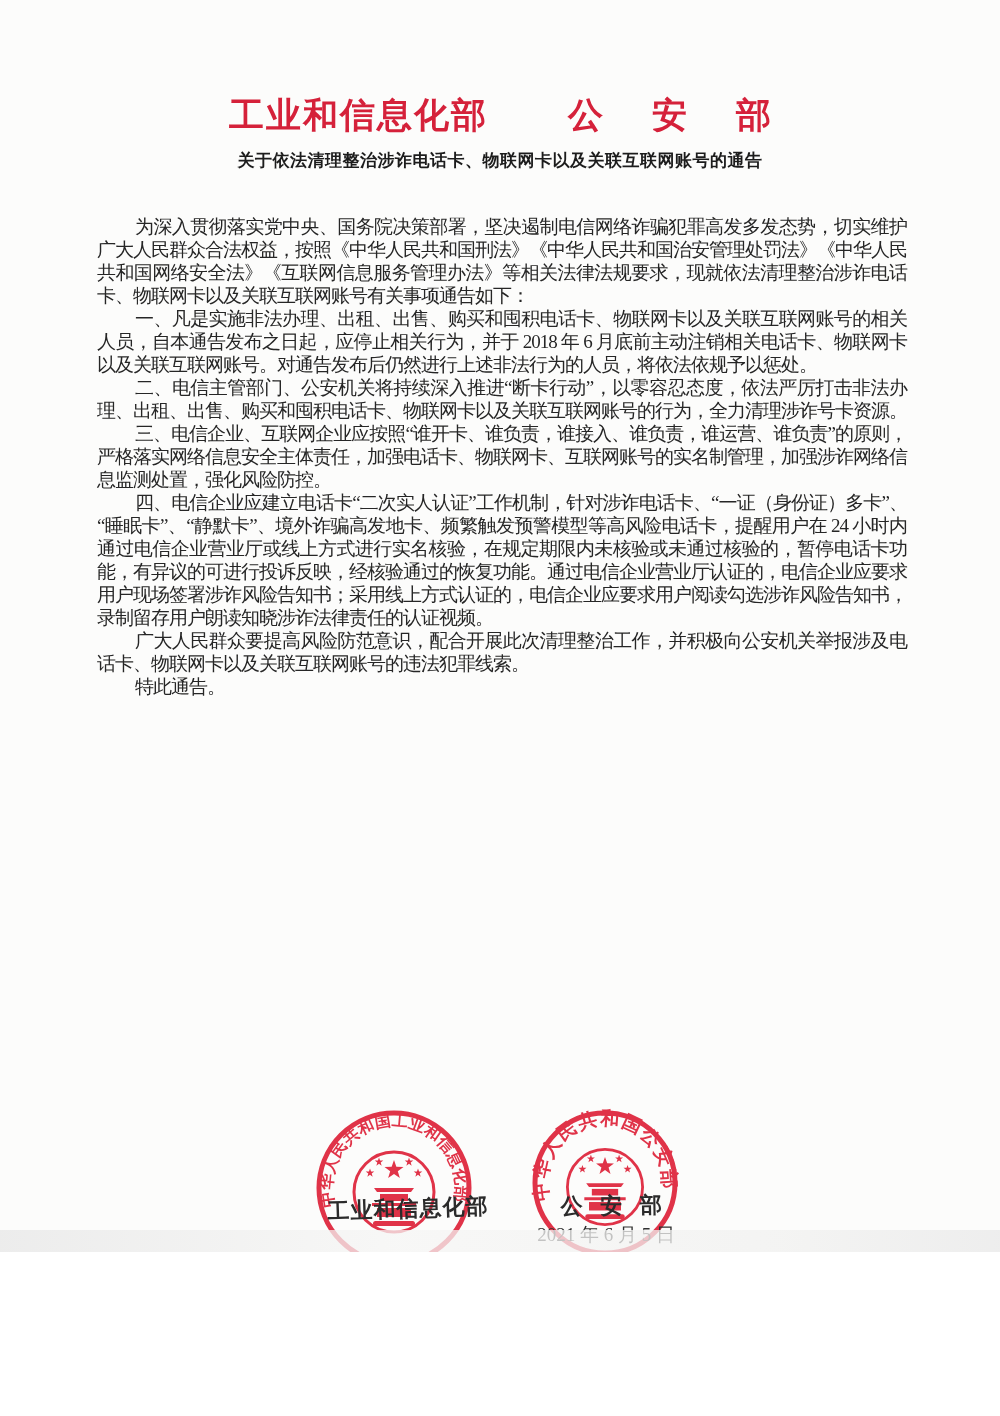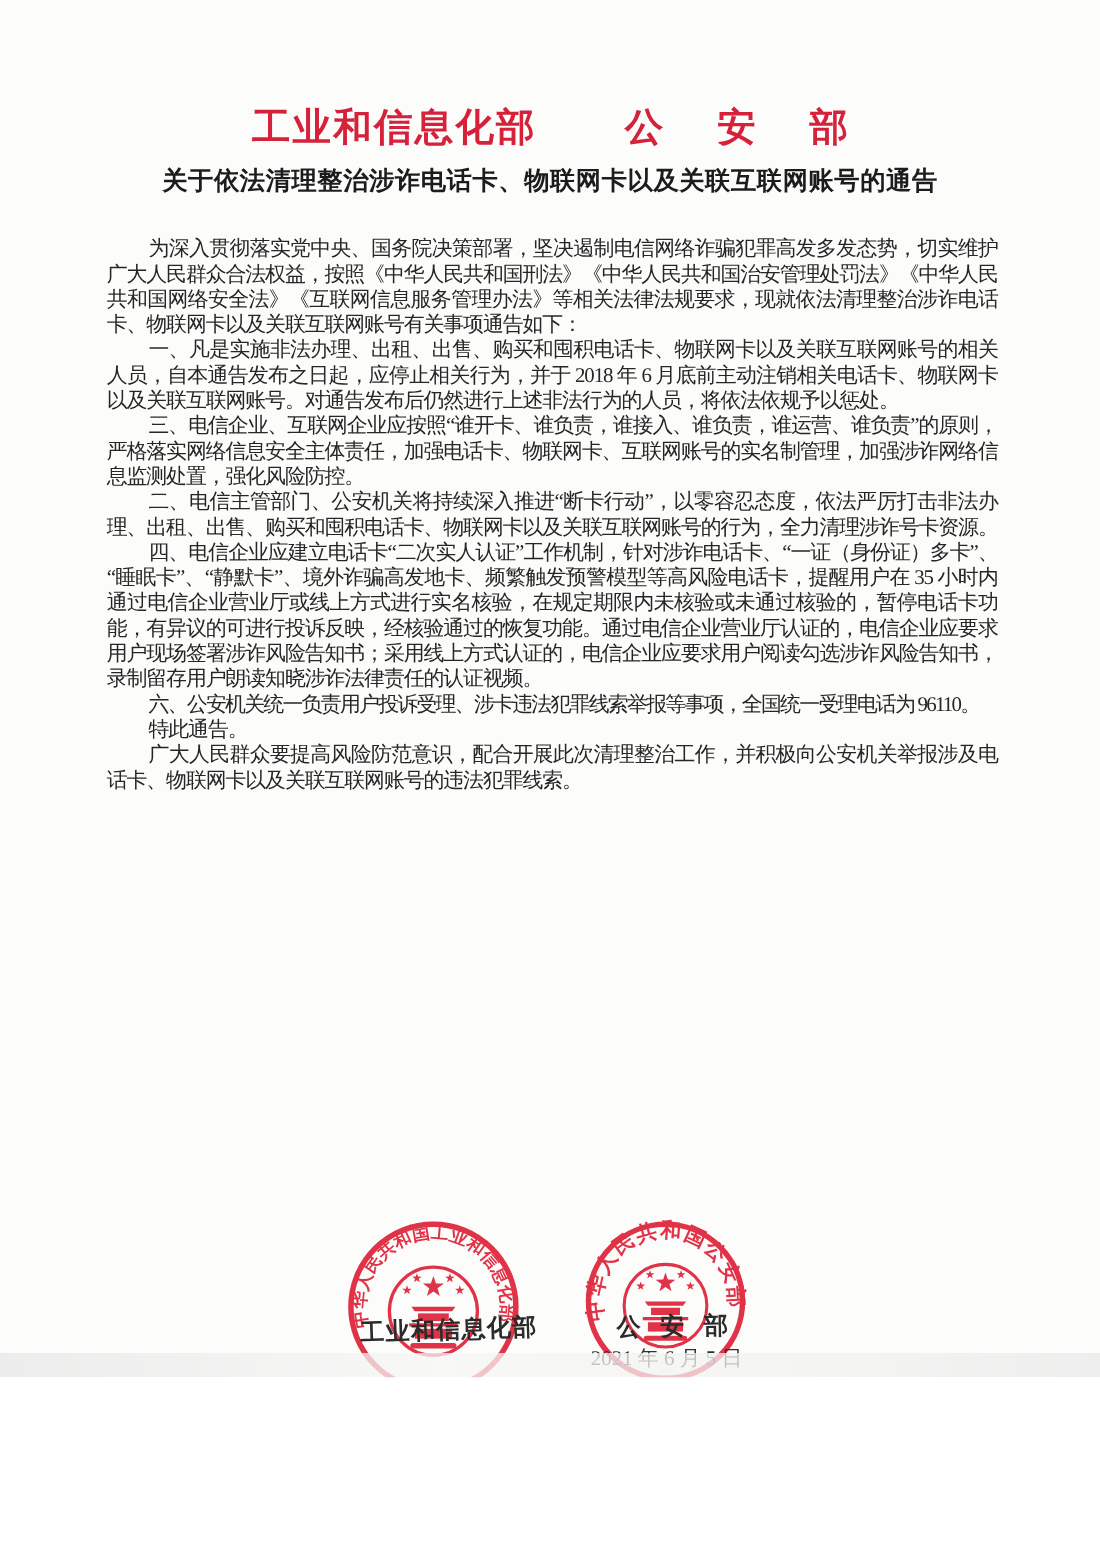--- a/index.html
+++ b/index.html
@@ -26,21 +26,21 @@
   .header-line{
     position:absolute;top:92px;left:0;width:100%;
     display:flex;justify-content:center;align-items:baseline;gap:80px;
     font-weight:700;font-size:35px;color:var(--header-red);
     white-space:nowrap;
   }
   .ministry-left{letter-spacing:2px;}
   .ministry-right{letter-spacing:1.4em;margin-right:-1.4em;}
   .doc-title{
     position:absolute;top:149px;left:0;width:100%;
-    text-align:center;font-weight:700;font-size:23px;letter-spacing:.5px;
+    text-align:center;font-weight:700;font-size:17px;letter-spacing:.5px;
     color:#1c1c1c;
   }
   
   .doc-body{
     position:absolute;top:215px;left:97px;width:810px;
   }
   .doc-body p{
     margin:0;
     font-size:19px;line-height:23px;letter-spacing:-1px;
     text-align:justify;text-indent:2em;
@@ -76,26 +76,25 @@
   <div class="header-line">
     <span class="ministry-left">工业和信息化部</span>
     <span class="ministry-right">公安部</span>
   </div>
 
   <div class="doc-title">关于依法清理整治涉诈电话卡、物联网卡以及关联互联网账号的通告</div>
 
   <div class="doc-body">
     <p>为深入贯彻落实党中央、国务院决策部署，坚决遏制电信网络诈骗犯罪高发多发态势，切实维护广大人民群众合法权益，按照《中华人民共和国刑法》《中华人民共和国治安管理处罚法》《中华人民共和国网络安全法》《互联网信息服务管理办法》等相关法律法规要求，现就依法清理整治涉诈电话卡、物联网卡以及关联互联网账号有关事项通告如下：</p>
     <p>一、凡是实施非法办理、出租、出售、购买和囤积电话卡、物联网卡以及关联互联网账号的相关人员，自本通告发布之日起，应停止相关行为，并于 2018 年 6 月底前主动注销相关电话卡、物联网卡以及关联互联网账号。对通告发布后仍然进行上述非法行为的人员，将依法依规予以惩处。</p>
+    <p>二、电信主管部门、公安机关将持续深入推进“断卡行动”，以零容忍态度，依法严厉打击非法办理、出租、出售、购买和囤积电话卡、物联网卡以及关联互联网账号的行为，全力清理涉诈号卡资源。</p>
     <p>三、电信企业、互联网企业应按照“谁开卡、谁负责，谁接入、谁负责，谁运营、谁负责”的原则，严格落实网络信息安全主体责任，加强电话卡、物联网卡、互联网账号的实名制管理，加强涉诈网络信息监测处置，强化风险防控。</p>
-    <p>二、电信主管部门、公安机关将持续深入推进“断卡行动”，以零容忍态度，依法严厉打击非法办理、出租、出售、购买和囤积电话卡、物联网卡以及关联互联网账号的行为，全力清理涉诈号卡资源。</p>
-    <p>四、电信企业应建立电话卡“二次实人认证”工作机制，针对涉诈电话卡、“一证（身份证）多卡”、“睡眠卡”、“静默卡”、境外诈骗高发地卡、频繁触发预警模型等高风险电话卡，提醒用户在 35 小时内通过电信企业营业厅或线上方式进行实名核验，在规定期限内未核验或未通过核验的，暂停电话卡功能，有异议的可进行投诉反映，经核验通过的恢复功能。通过电信企业营业厅认证的，电信企业应要求用户现场签署涉诈风险告知书；采用线上方式认证的，电信企业应要求用户阅读勾选涉诈风险告知书，录制留存用户朗读知晓涉诈法律责任的认证视频。</p>
-    <p class="tight">六、公安机关统一负责用户投诉受理、涉卡违法犯罪线索举报等事项，全国统一受理电话为 96110。</p>
+    <p>四、电信企业应建立电话卡“二次实人认证”工作机制，针对涉诈电话卡、“一证（身份证）多卡”、“睡眠卡”、“静默卡”、境外诈骗高发地卡、频繁触发预警模型等高风险电话卡，提醒用户在 24 小时内通过电信企业营业厅或线上方式进行实名核验，在规定期限内未核验或未通过核验的，暂停电话卡功能，有异议的可进行投诉反映，经核验通过的恢复功能。通过电信企业营业厅认证的，电信企业应要求用户现场签署涉诈风险告知书；采用线上方式认证的，电信企业应要求用户阅读勾选涉诈风险告知书，录制留存用户朗读知晓涉诈法律责任的认证视频。</p>
+    <p>广大人民群众要提高风险防范意识，配合开展此次清理整治工作，并积极向公安机关举报涉及电话卡、物联网卡以及关联互联网账号的违法犯罪线索。</p>
     <p>特此通告。</p>
-    <p>广大人民群众要提高风险防范意识，配合开展此次清理整治工作，并积极向公安机关举报涉及电话卡、物联网卡以及关联互联网账号的违法犯罪线索。</p>
   </div>
 
   <svg class="seal seal-left" width="160" height="160" viewBox="0 0 160 160">
     <circle class="seal-ring" cx="80" cy="80" r="75"></circle>
     <path id="arcL" d="M 20.7 98.1 A 62 62 0 1 1 139.3 98.1" fill="none"></path>
     <text class="seal-arc-text" font-size="16">
       <textPath href="#arcL" textLength="226" lengthAdjust="spacing">中华人民共和国工业和信息化部</textPath>
     </text>
     <g transform="translate(80,84)">
       <circle class="wreath" r="40"></circle>

